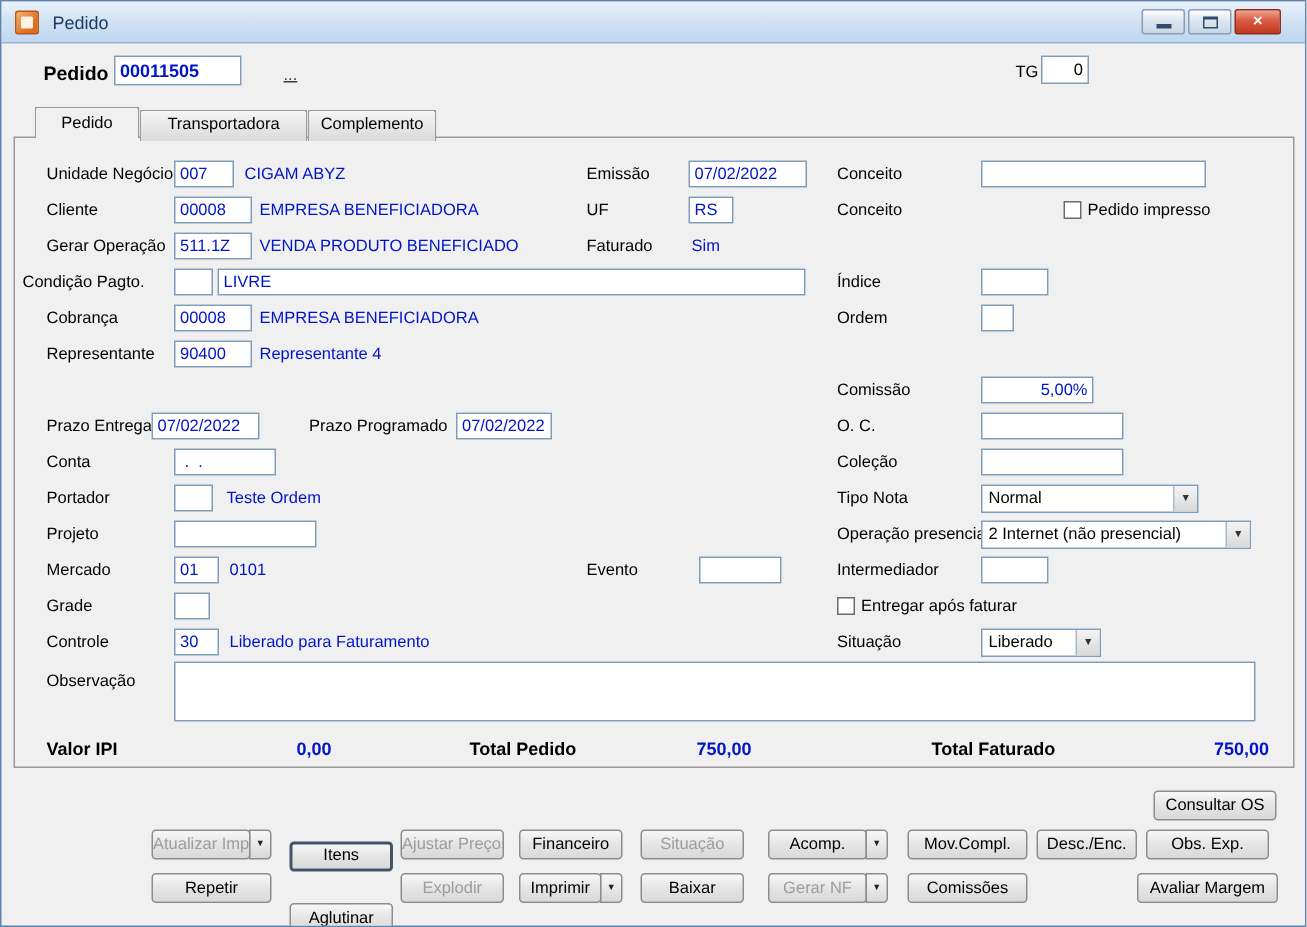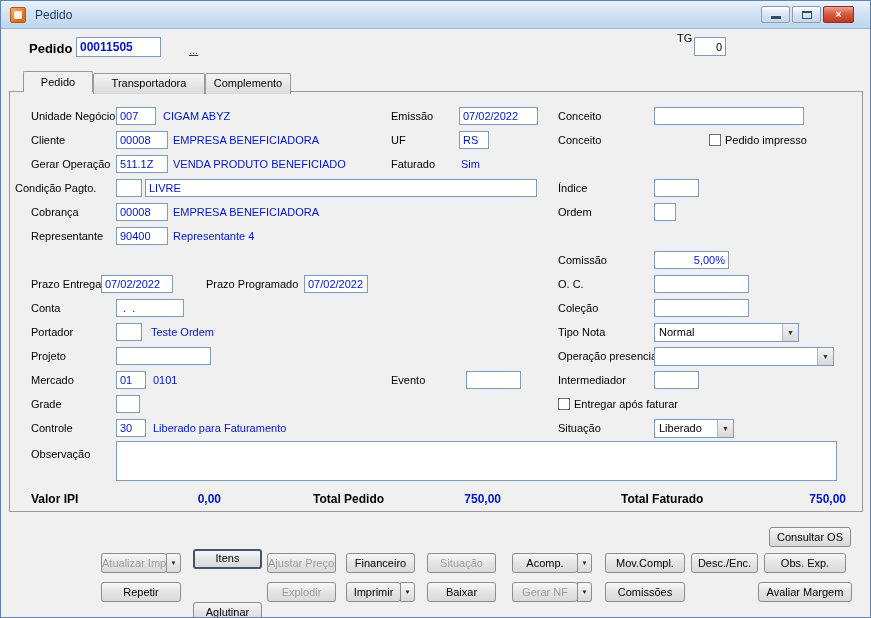--- a/index.html
+++ b/index.html
@@ -57,21 +57,21 @@
       </span>
     <span class="win-btn btn-max">
         <span class="ico-max"></span>
       </span>
     <span class="win-btn btn-close">×</span>
   </div>
 
   <span class="hdr-label">Pedido</span>
   <input class="inp inp-pedido" value="00011505" style="">
   <span class="lookup">...</span>
-  <span class="lbl" style="left:676px;top:28px;">TG</span>
+  <span class="lbl" style="left:676px;top:38px;">TG</span>
   <input class="inp tg-input" value="0" style="">
 
   <div class="tab tab-active" style="left:22px;width:70px;">Pedido</div>
   <div class="tab" style="left:92px;width:112px;">Transportadora</div>
   <div class="tab" style="left:204px;width:86px;">Complemento</div>
   <div class="panel"></div>
 
   <span class="lbl" style="left:30px;top:106px;">Unidade Negócio</span>
   <input class="inp" style="left: 115px; top: 106px; width: 40px;" value="007">
   <span class="desc" style="left:162px;top:106px;">CIGAM ABYZ</span>
@@ -132,20 +132,21 @@
   <span class="lbl" style="left:557px;top:322px;">Tipo Nota</span>
   <div class="combo" style="left:653px;top:322px;width:145px;">
     <span class="combo-text">Normal</span>
     <span class="combo-arrow">▼</span>
   </div>
 
   <span class="lbl" style="left:30px;top:346px;">Projeto</span>
   <input class="inp" style="left: 115px; top: 346px; width: 95px;" value="">
   <span class="lbl" style="left:557px;top:346px;">Operação presencial</span>
   <div class="combo" style="left:653px;top:346px;width:180px;">
+    <span class="combo-text">2 Internet (não presencial)</span>
     <span class="combo-arrow">▼</span>
   </div>
 
   <span class="lbl" style="left:30px;top:370px;">Mercado</span>
   <input class="inp" style="left: 115px; top: 370px; width: 30px;" value="01">
   <span class="desc" style="left:152px;top:370px;">0101</span>
   <span class="lbl" style="left:390px;top:370px;">Evento</span>
   <input class="inp" style="left: 465px; top: 370px; width: 55px;" value="">
   <span class="lbl" style="left:557px;top:370px;">Intermediador</span>
   <input class="inp" style="left: 653px; top: 370px; width: 45px;" value="">
@@ -171,21 +172,21 @@
   <span class="tval" style="left:140px;top:491px;width:80px;">0,00</span>
   <span class="tlbl" style="left:312px;top:491px;">Total Pedido</span>
   <span class="tval" style="left:420px;top:491px;width:80px;">750,00</span>
   <span class="tlbl" style="left:620px;top:491px;">Total Faturado</span>
   <span class="tval" style="left:765px;top:491px;width:80px;">750,00</span>
 
   <div class="btn" style="left:768px;top:526px;width:82px;">Consultar OS</div>
 
   <div class="btn" style="left:100px;top:552px;width:66px;" data-disabled="true">Atualizar Imp</div>
   <span class="sarrow" style="left:165px;top:552px;">▼</span>
-  <div class="btn btn-default" style="left:192px;top:548px;width:69px;" data-disabled="false">Itens</div>
+  <div class="btn btn-default" style="left:192px;top:560px;width:69px;" data-disabled="false">Itens</div>
   <div class="btn" style="left:266px;top:552px;width:69px;" data-disabled="true">Ajustar Preços</div>
   <div class="btn" style="left:345px;top:552px;width:69px;" data-disabled="false">Financeiro</div>
   <div class="btn" style="left:426px;top:552px;width:69px;" data-disabled="true">Situação</div>
   <div class="btn" style="left:511px;top:552px;width:66px;" data-disabled="false">Acomp.</div>
   <span class="sarrow" style="left:576px;top:552px;">▼</span>
   <div class="btn" style="left:604px;top:552px;width:80px;" data-disabled="false">Mov.Compl.</div>
   <div class="btn" style="left:690px;top:552px;width:67px;" data-disabled="false">Desc./Enc.</div>
   <div class="btn" style="left:763px;top:552px;width:82px;" data-disabled="false">Obs. Exp.</div>
 
   <div class="btn" style="left:100px;top:581px;width:80px;" data-disabled="false">Repetir</div>

